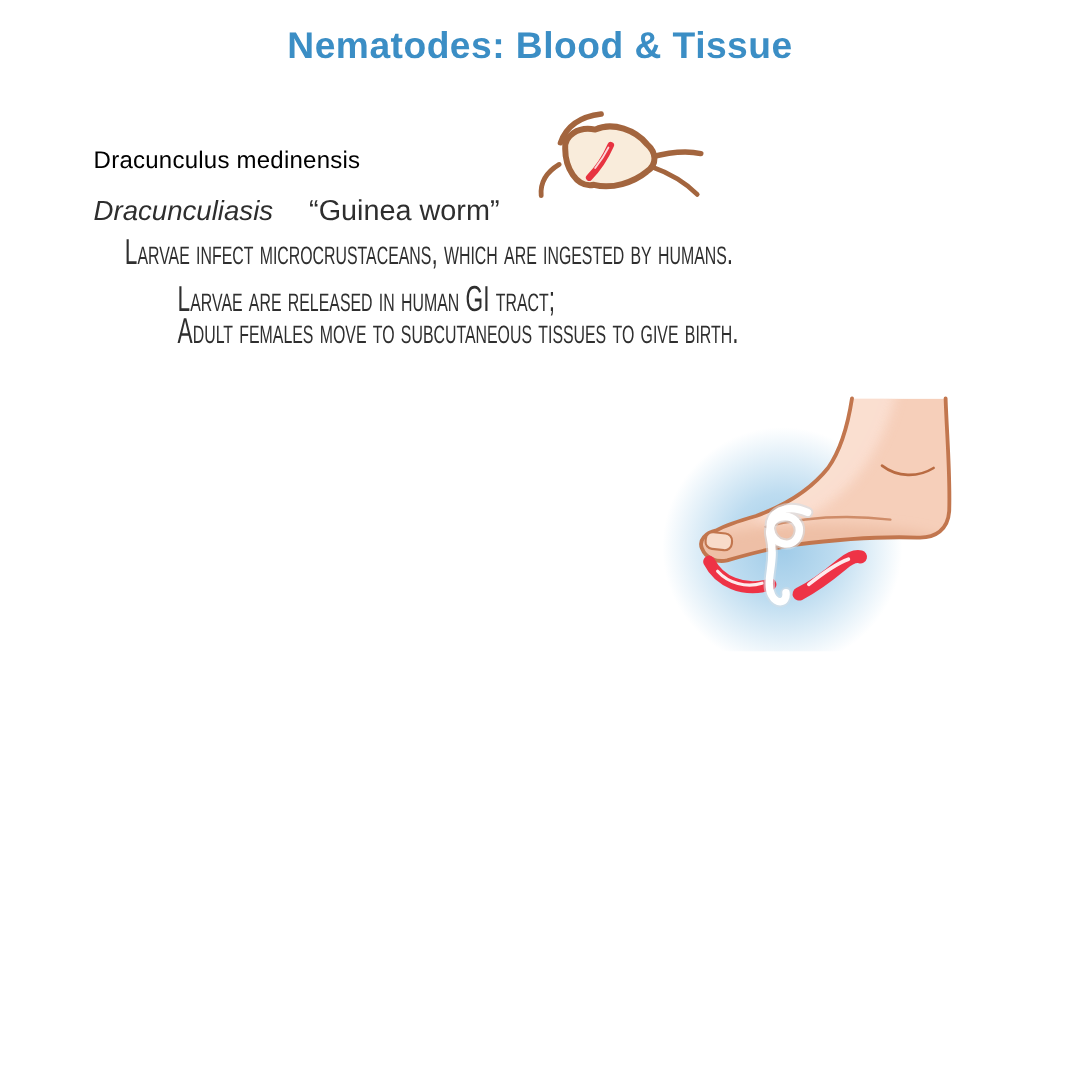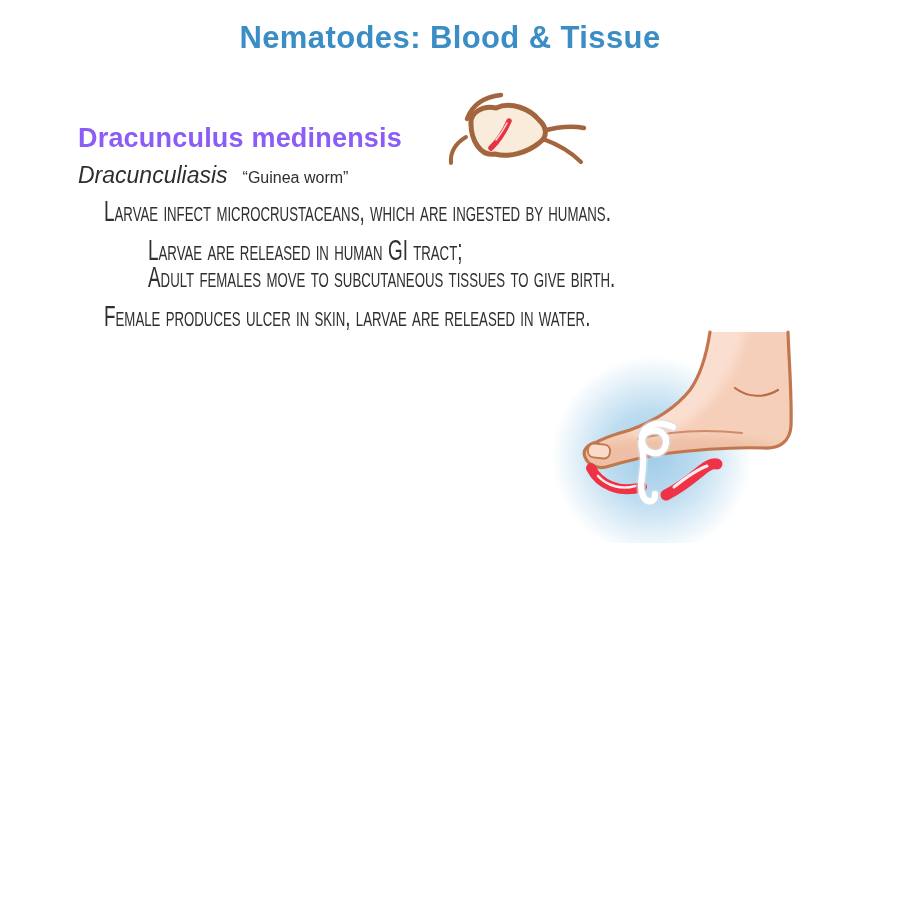--- a/index.html
+++ b/index.html
@@ -6,27 +6,27 @@
   .canvas{
     position:relative;width:852px;height:900px;background:#ffffff;overflow:hidden;
     font-family:"Liberation Sans",sans-serif;
   }
   .page-title{
     position:absolute;top:20px;left:0;width:900px;text-align:center;
     font-size:31px;font-weight:700;letter-spacing:.4px;color:#3b8ec5;
   }
   .species-heading{
     position:absolute;left:78px;top:123px;
-    font-size:27px;font-weight:700;letter-spacing:.2px;color:#8b5cf6;white-space:nowrap;
+    font-size:20px;font-weight:400;letter-spacing:.2px;color:#000000;white-space:nowrap;
   }
   .disease-row{
     position:absolute;left:78px;top:162px;color:#2e2e2e;white-space:nowrap;
   }
   .disease-name{font-size:23px;font-style:italic;}
-  .common-name{font-size:16px;margin-left:15px;}
+  .common-name{font-size:24px;margin-left:30px;}
   .fact{position:absolute;left:104px;white-space:nowrap;}
   .caps{
     display:inline-block;transform:scaleX(.63);transform-origin:0 0;
     font-variant:small-caps;font-size:30px;line-height:27px;color:#2f2f2f;
   }
   .caps span{display:block;white-space:nowrap;}
   .illu{position:absolute;}
 </style>
 </head>
 <body>
@@ -55,23 +55,20 @@
     <div class="caps"><span>Larvae infect microcrustaceans, which are ingested by humans.</span></div>
   </div>
 
   <div class="fact" style="top:236px;margin-left:44px;">
     <div class="caps">
       <span>Larvae are released in human GI tract;</span>
       <span>Adult females move to subcutaneous tissues to give birth.</span>
     </div>
   </div>
 
-  <div class="fact" style="top:302px;">
-    <div class="caps"><span>Female produces ulcer in skin, larvae are released in water.</span></div>
-  </div>
 
   <svg class="illu" style="left:552px;top:328px;" width="270" height="215" viewBox="0 0 270 215" aria-hidden="true">
     <defs>
       <radialGradient id="glow" cx="100" cy="128" r="100" gradientUnits="userSpaceOnUse">
         <stop offset="0" stop-color="#9fcbe8"></stop>
         <stop offset="0.45" stop-color="#bddcf0"></stop>
         <stop offset="1" stop-color="#bddcf0" stop-opacity="0"></stop>
       </radialGradient>
       <clipPath id="footclip">
         <path d="M 158 4 C 154 30 148 48 138 62 C 122 82 100 94 78 102 C 64 106 52 110 45 114 C 36 116 30 122 33 129 C 36 137 45 141 54 139 C 71 134 89 129 110 126 C 150 121 185 119 212 120 C 228 121 238 113 239 98 C 240 68 237 34 236 4 Z"></path>

